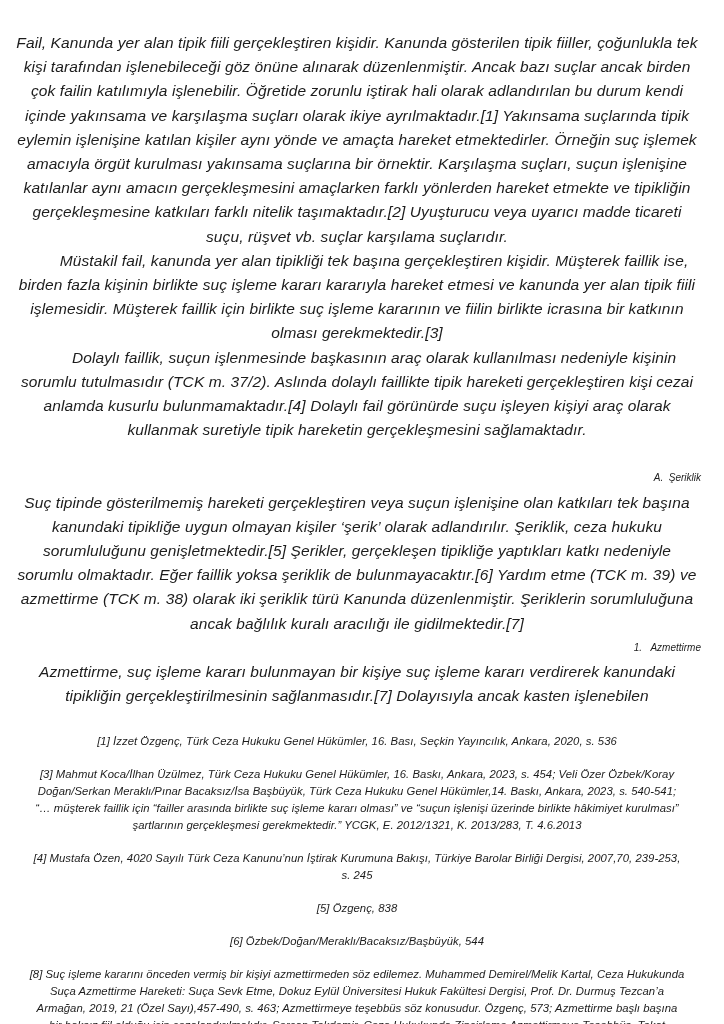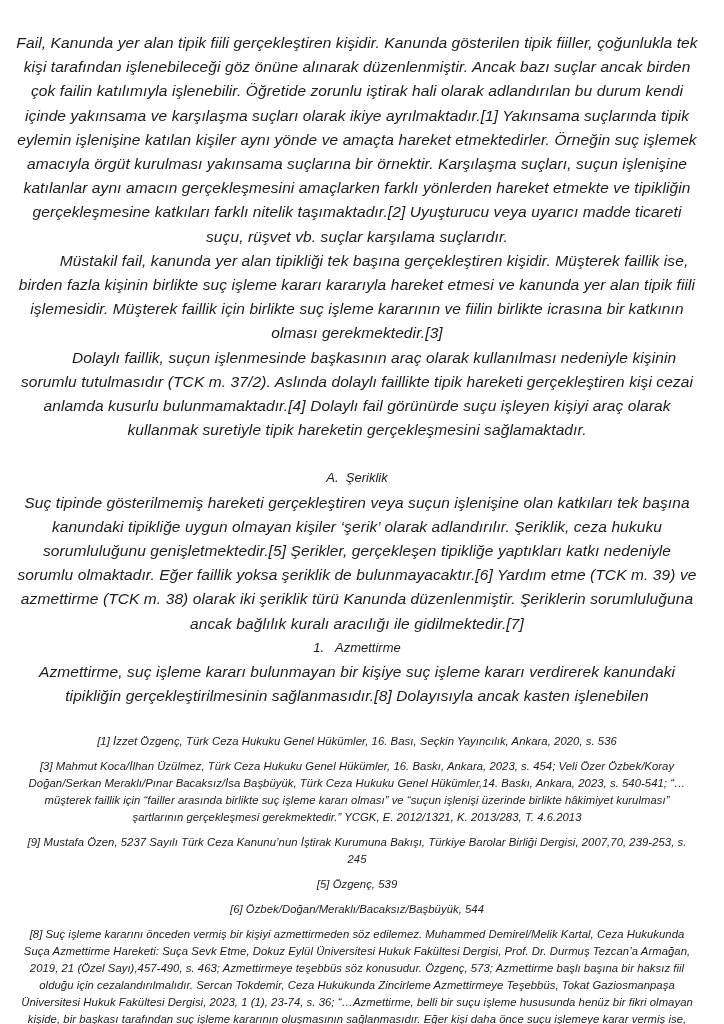--- a/index.html
+++ b/index.html
@@ -25,53 +25,53 @@
     font-size: 15.5px;
     line-height: 24.2px;
     text-align: center;
     letter-spacing: 0.1px;
   }
   .body-text p.indent {
     text-indent: 2.2em;
   }
   .heading {
     margin: 0;
-    font-size: 13px;
+    font-size: 10px;
     line-height: 24.2px;
-    text-align: center;
+    text-align: right;
     font-weight: normal;
   }
   .heading-a { margin-top: 24px; }
   .heading-1 { }
   .footnotes {
     margin-top: 25px;
   }
   .footnotes p {
-    margin: 8px;
+    margin: 16px;
     font-size: 11.3px;
     line-height: 17px;
     text-align: center;
     letter-spacing: 0.05px;
   }
 </style>
 </head>
 <body>
 
 <main class="page">
   <section class="body-text">
     <p>Fail, Kanunda yer alan tipik fiili gerçekleştiren kişidir. Kanunda gösterilen tipik fiiller, çoğunlukla tek kişi tarafından işlenebileceği göz önüne alınarak düzenlenmiştir. Ancak bazı suçlar ancak birden çok failin katılımıyla işlenebilir. Öğretide zorunlu iştirak hali olarak adlandırılan bu durum kendi içinde yakınsama ve karşılaşma suçları olarak ikiye ayrılmaktadır.[1] Yakınsama suçlarında tipik eylemin işlenişine katılan kişiler aynı yönde ve amaçta hareket etmektedirler. Örneğin suç işlemek amacıyla örgüt kurulması yakınsama suçlarına bir örnektir. Karşılaşma suçları, suçun işlenişine katılanlar aynı amacın gerçekleşmesini amaçlarken farklı yönlerden hareket etmekte ve tipikliğin gerçekleşmesine katkıları farklı nitelik taşımaktadır.[2] Uyuşturucu veya uyarıcı madde ticareti suçu, rüşvet vb. suçlar karşılama suçlarıdır.</p>
     <p class="indent">Müstakil fail, kanunda yer alan tipikliği tek başına gerçekleştiren kişidir. Müşterek faillik ise, birden fazla kişinin birlikte suç işleme kararı kararıyla hareket etmesi ve kanunda yer alan tipik fiili işlemesidir. Müşterek faillik için birlikte suç işleme kararının ve fiilin birlikte icrasına bir katkının olması gerekmektedir.[3]</p>
     <p class="indent">Dolaylı faillik, suçun işlenmesinde başkasının araç olarak kullanılması nedeniyle kişinin sorumlu tutulmasıdır (TCK m. 37/2). Aslında dolaylı faillikte tipik hareketi gerçekleştiren kişi cezai anlamda kusurlu bulunmamaktadır.[4] Dolaylı fail görünürde suçu işleyen kişiyi araç olarak kullanmak suretiyle tipik hareketin gerçekleşmesini sağlamaktadır.</p>
     <h2 class="heading heading-a">A.&nbsp;&nbsp;Şeriklik</h2>
     <p>Suç tipinde gösterilmemiş hareketi gerçekleştiren veya suçun işlenişine olan katkıları tek başına kanundaki tipikliğe uygun olmayan kişiler ‘şerik’ olarak adlandırılır. Şeriklik, ceza hukuku sorumluluğunu genişletmektedir.[5] Şerikler, gerçekleşen tipikliğe yaptıkları katkı nedeniyle sorumlu olmaktadır. Eğer faillik yoksa şeriklik de bulunmayacaktır.[6] Yardım etme (TCK m. 39) ve azmettirme (TCK m. 38) olarak iki şeriklik türü Kanunda düzenlenmiştir. Şeriklerin sorumluluğuna ancak bağlılık kuralı aracılığı ile gidilmektedir.[7]</p>
     <h3 class="heading heading-1">1.&nbsp;&nbsp;&nbsp;Azmettirme</h3>
-    <p>Azmettirme, suç işleme kararı bulunmayan bir kişiye suç işleme kararı verdirerek kanundaki tipikliğin gerçekleştirilmesinin sağlanmasıdır.[8] Dolayısıyla ancak kasten işlenebilen</p>
+    <p>Azmettirme, suç işleme kararı bulunmayan bir kişiye suç işleme kararı verdirerek kanundaki tipikliğin gerçekleştirilmesinin sağlanmasıdır.[7] Dolayısıyla ancak kasten işlenebilen</p>
   </section>
 
   <section class="footnotes">
     <p>[1] İzzet Özgenç, Türk Ceza Hukuku Genel Hükümler, 16. Bası, Seçkin Yayıncılık, Ankara, 2020, s. 536</p>
     <p>[3] Mahmut Koca/İlhan Üzülmez, Türk Ceza Hukuku Genel Hükümler, 16. Baskı, Ankara, 2023, s. 454; Veli Özer Özbek/Koray Doğan/Serkan Meraklı/Pınar Bacaksız/İsa Başbüyük, Türk Ceza Hukuku Genel Hükümler,14. Baskı, Ankara, 2023, s. 540-541; “… müşterek faillik için “failler arasında birlikte suç işleme kararı olması” ve “suçun işlenişi üzerinde birlikte hâkimiyet kurulması” şartlarının gerçekleşmesi gerekmektedir.” YCGK, E. 2012/1321, K. 2013/283, T. 4.6.2013</p>
-    <p>[9] Mustafa Özen, 5237 Sayılı Türk Ceza Kanunu’nun İştirak Kurumuna Bakışı, Türkiye Barolar Birliği Dergisi, 2007,70, 239-253, s. 245</p>
-    <p>[5] Özgenç, 539</p>
+    <p>[4] Mustafa Özen, 4020 Sayılı Türk Ceza Kanunu’nun İştirak Kurumuna Bakışı, Türkiye Barolar Birliği Dergisi, 2007,70, 239-253, s. 245</p>
+    <p>[5] Özgenç, 838</p>
     <p>[6] Özbek/Doğan/Meraklı/Bacaksız/Başbüyük, 544</p>
     <p>[8] Suç işleme kararını önceden vermiş bir kişiyi azmettirmeden söz edilemez. Muhammed Demirel/Melik Kartal, Ceza Hukukunda Suça Azmettirme Hareketi: Suça Sevk Etme, Dokuz Eylül Üniversitesi Hukuk Fakültesi Dergisi, Prof. Dr. Durmuş Tezcan’a Armağan, 2019, 21 (Özel Sayı),457-490, s. 463; Azmettirmeye teşebbüs söz konusudur. Özgenç, 573; Azmettirme başlı başına bir haksız fiil olduğu için cezalandırılmalıdır. Sercan Tokdemir, Ceza Hukukunda Zincirleme Azmettirmeye Teşebbüs, Tokat Gaziosmanpaşa Üniversitesi Hukuk Fakültesi Dergisi, 2023, 1 (1), 23-74, s. 36; “…Azmettirme, belli bir suçu işleme hususunda henüz bir fikri olmayan kişide, bir başkası tarafından suç işleme kararının oluşmasının sağlanmasıdır. Eğer kişi daha önce suçu işlemeye karar vermiş ise, bu takdirde azmettirme olmayacak, artık manevi yardım olabilecektir. Azmettirenin kasten hareket etmesi gerekmekte olup bu kastın, failde belli bir suçu işleme hususunda karar oluşturmayı, suçun bu kişi tarafından işlenmesi hususunu ve azmettirilen suçun kanuni tanımındaki unsurlarını kapsaması zorunludur. Ancak eylemin yer ve zamanının veya eylemin işleniş tarzına ilişkin ayrıntıların belirlenmesine gerek yoktur.” YCGK, E. 2013/355, K. 2013/456, T. 19.11.2013</p>
   </section>
 </main>
 
 </body></html>

